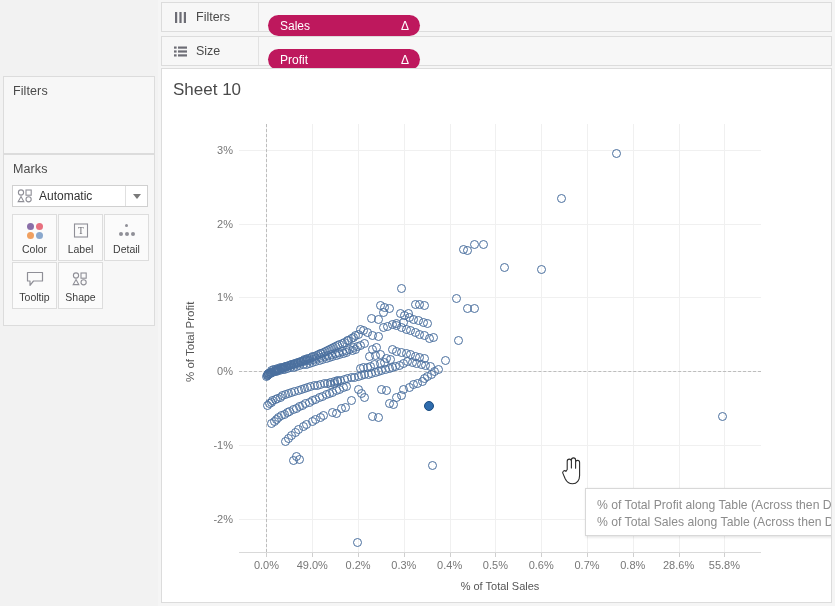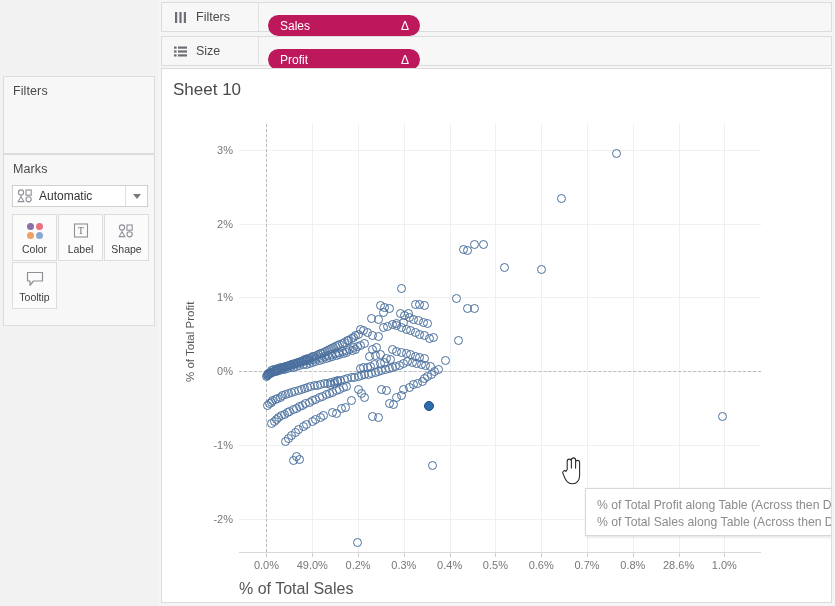--- a/index.html
+++ b/index.html
@@ -181,21 +181,22 @@
   }
   .tick-y {
     position: absolute;
     font-size: 11px; color: #777777;
     text-align: right;
     transform: translateY(-50%);
   }
   .tick-mark-x { position: absolute; width: 1px; height: 4px; background: #cfcfcf; }
   #xaxis-title {
     position: absolute;
-    font-size: 16px; color: #555555;
+    font-size: 11px; color: #555555;
+    text-align: center;
   }
   #yaxis-title {
     position: absolute;
     font-size: 11.5px; color: #555555;
     transform: rotate(-90deg);
     transform-origin: left top;
     white-space: nowrap;
   }
 
   
@@ -269,40 +270,51 @@
         <div class="mbtn">
           <span class="mb-ico">
             <svg width="18" height="17" viewBox="0 0 18 17">
               <rect x="2.5" y="2" width="13" height="13" fill="none" stroke="#8f8f97" stroke-width="1.1"></rect>
               <text x="9" y="12.2" font-family="Liberation Serif, serif" font-size="9.5" fill="#6d6d75" text-anchor="middle">T</text>
             </svg>
           </span>
           <span class="mb-lbl">Label</span>
         </div>
 
+        <div class="mbtn">
+          <span class="mb-ico">
+            <span class="detail-ico">
+              <i style="left:8px;  top:1px; width:3px; height:3px;"></i>
+              <i style="left:2px;  top:9px; width:4px; height:4px;"></i>
+              <i style="left:8px;  top:9px; width:4px; height:4px;"></i>
+              <i style="left:14px; top:9px; width:4px; height:4px;"></i>
+            </span>
+          </span>
+          <span class="mb-lbl">Detail</span>
+        </div>
+
+        <div class="mbtn">
+          <span class="mb-ico">
+            <svg width="20" height="18" viewBox="0 0 20 18">
+              <path d="M2.5 2.5 H17.5 V11 H8.5 L5 15.3 V11 H2.5 Z" fill="none" stroke="#8f8f97" stroke-width="1.2" stroke-linejoin="round"></path>
+            </svg>
+          </span>
+          <span class="mb-lbl">Tooltip</span>
+        </div>
 
         <div class="mbtn">
           <span class="mb-ico">
             <svg width="17" height="14" viewBox="0 0 17 14">
               <circle cx="4" cy="3.5" r="2.6" fill="none" stroke="#8f8f97" stroke-width="1.1"></circle>
               <rect x="9" y="1" width="5.2" height="5.2" fill="none" stroke="#8f8f97" stroke-width="1.1"></rect>
               <path d="M4 7.6 L6.8 12.6 L1.2 12.6 Z" fill="none" stroke="#8f8f97" stroke-width="1.1"></path>
               <circle cx="11.6" cy="10.3" r="2.6" fill="none" stroke="#8f8f97" stroke-width="1.1"></circle>
             </svg>
           </span>
           <span class="mb-lbl">Shape</span>
-        </div>
-
-        <div class="mbtn">
-          <span class="mb-ico">
-            <svg width="20" height="18" viewBox="0 0 20 18">
-              <path d="M2.5 2.5 H17.5 V11 H8.5 L5 15.3 V11 H2.5 Z" fill="none" stroke="#8f8f97" stroke-width="1.2" stroke-linejoin="round"></path>
-            </svg>
-          </span>
-          <span class="mb-lbl">Tooltip</span>
         </div>
 
       </div>
     </div>
   </div>
 
   <div class="shelf" id="shelf-columns">
     <span class="shelf-icon">
       <svg width="13" height="11" viewBox="0 0 13 11">
         <rect x="1" y="0" width="2.2" height="11" fill="#6d6d75"></rect>
@@ -718,21 +730,21 @@
       <div class="tick-x" style="left: 333.421px; top: 490px;">0.5%</div>
       <div class="tick-mark-x" style="left: 379.211px; top: 484px;"></div>
       <div class="tick-x" style="left: 379.211px; top: 490px;">0.6%</div>
       <div class="tick-mark-x" style="left: 425px; top: 484px;"></div>
       <div class="tick-x" style="left: 425px; top: 490px;">0.7%</div>
       <div class="tick-mark-x" style="left: 470.789px; top: 484px;"></div>
       <div class="tick-x" style="left: 470.789px; top: 490px;">0.8%</div>
       <div class="tick-mark-x" style="left: 516.579px; top: 484px;"></div>
       <div class="tick-x" style="left: 516.579px; top: 490px;">28.6%</div>
       <div class="tick-mark-x" style="left: 562.368px; top: 484px;"></div>
-      <div class="tick-x" style="left: 562.368px; top: 490px;">1.0%</div>
+      <div class="tick-x" style="left: 562.368px; top: 490px;">55.8%</div>
       <div class="tick-y" style="left: 43px; width: 28px; top: 80.8276px;">3%</div>
       <div class="tick-y" style="left: 43px; width: 28px; top: 154.621px;">2%</div>
       <div class="tick-y" style="left: 43px; width: 28px; top: 228.414px;">1%</div>
       <div class="tick-y" style="left: 43px; width: 28px; top: 302.207px;">0%</div>
       <div class="tick-y" style="left: 43px; width: 28px; top: 376px;">-1%</div>
       <div class="tick-y" style="left: 43px; width: 28px; top: 449.793px;">-2%</div>
     </div>
 </div>
 
 </body></html>

